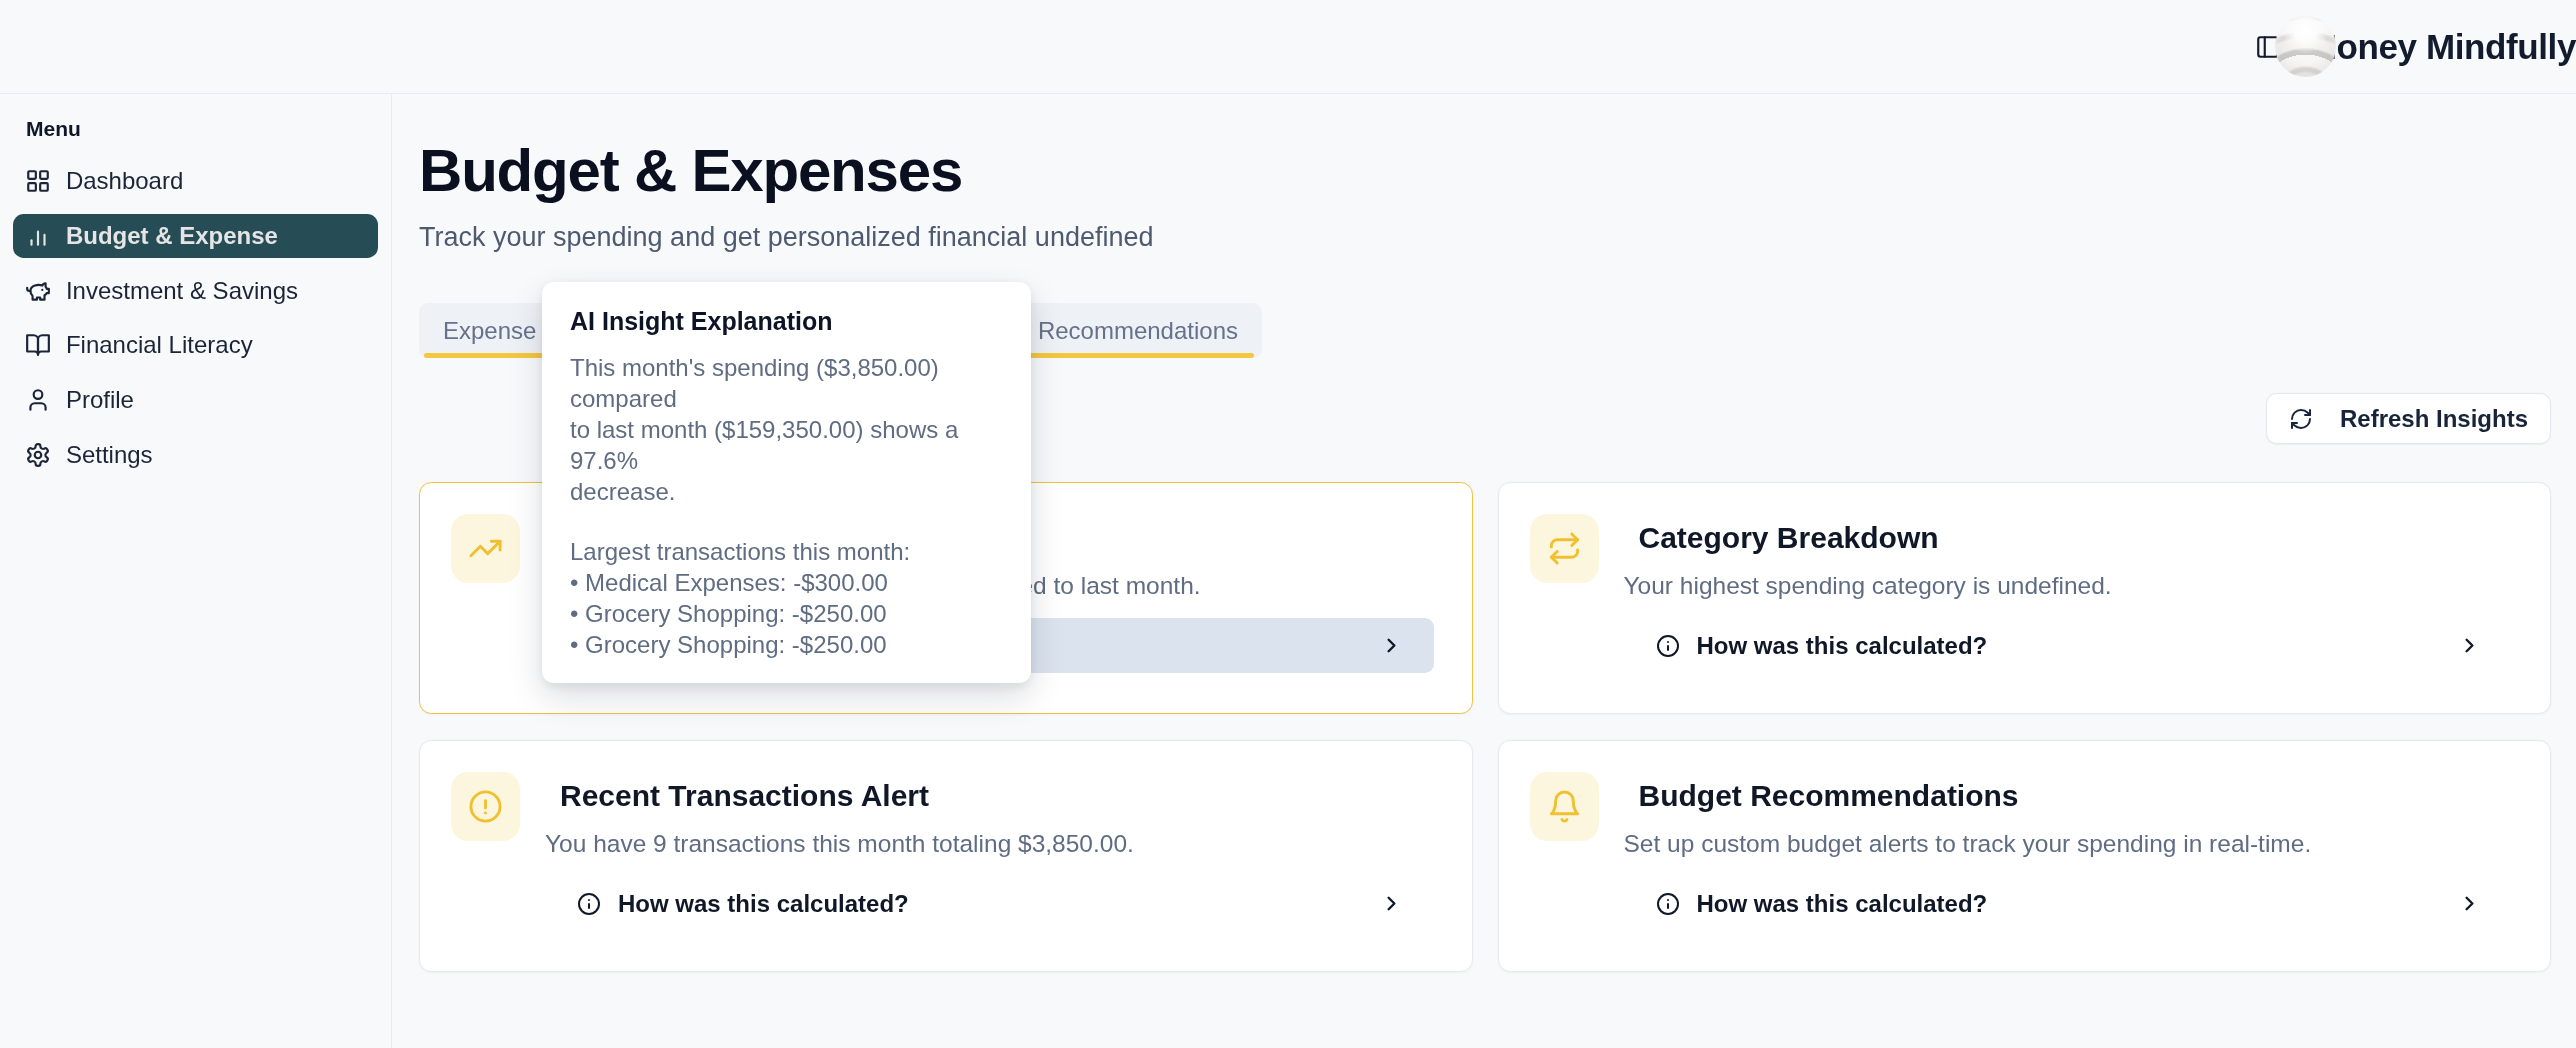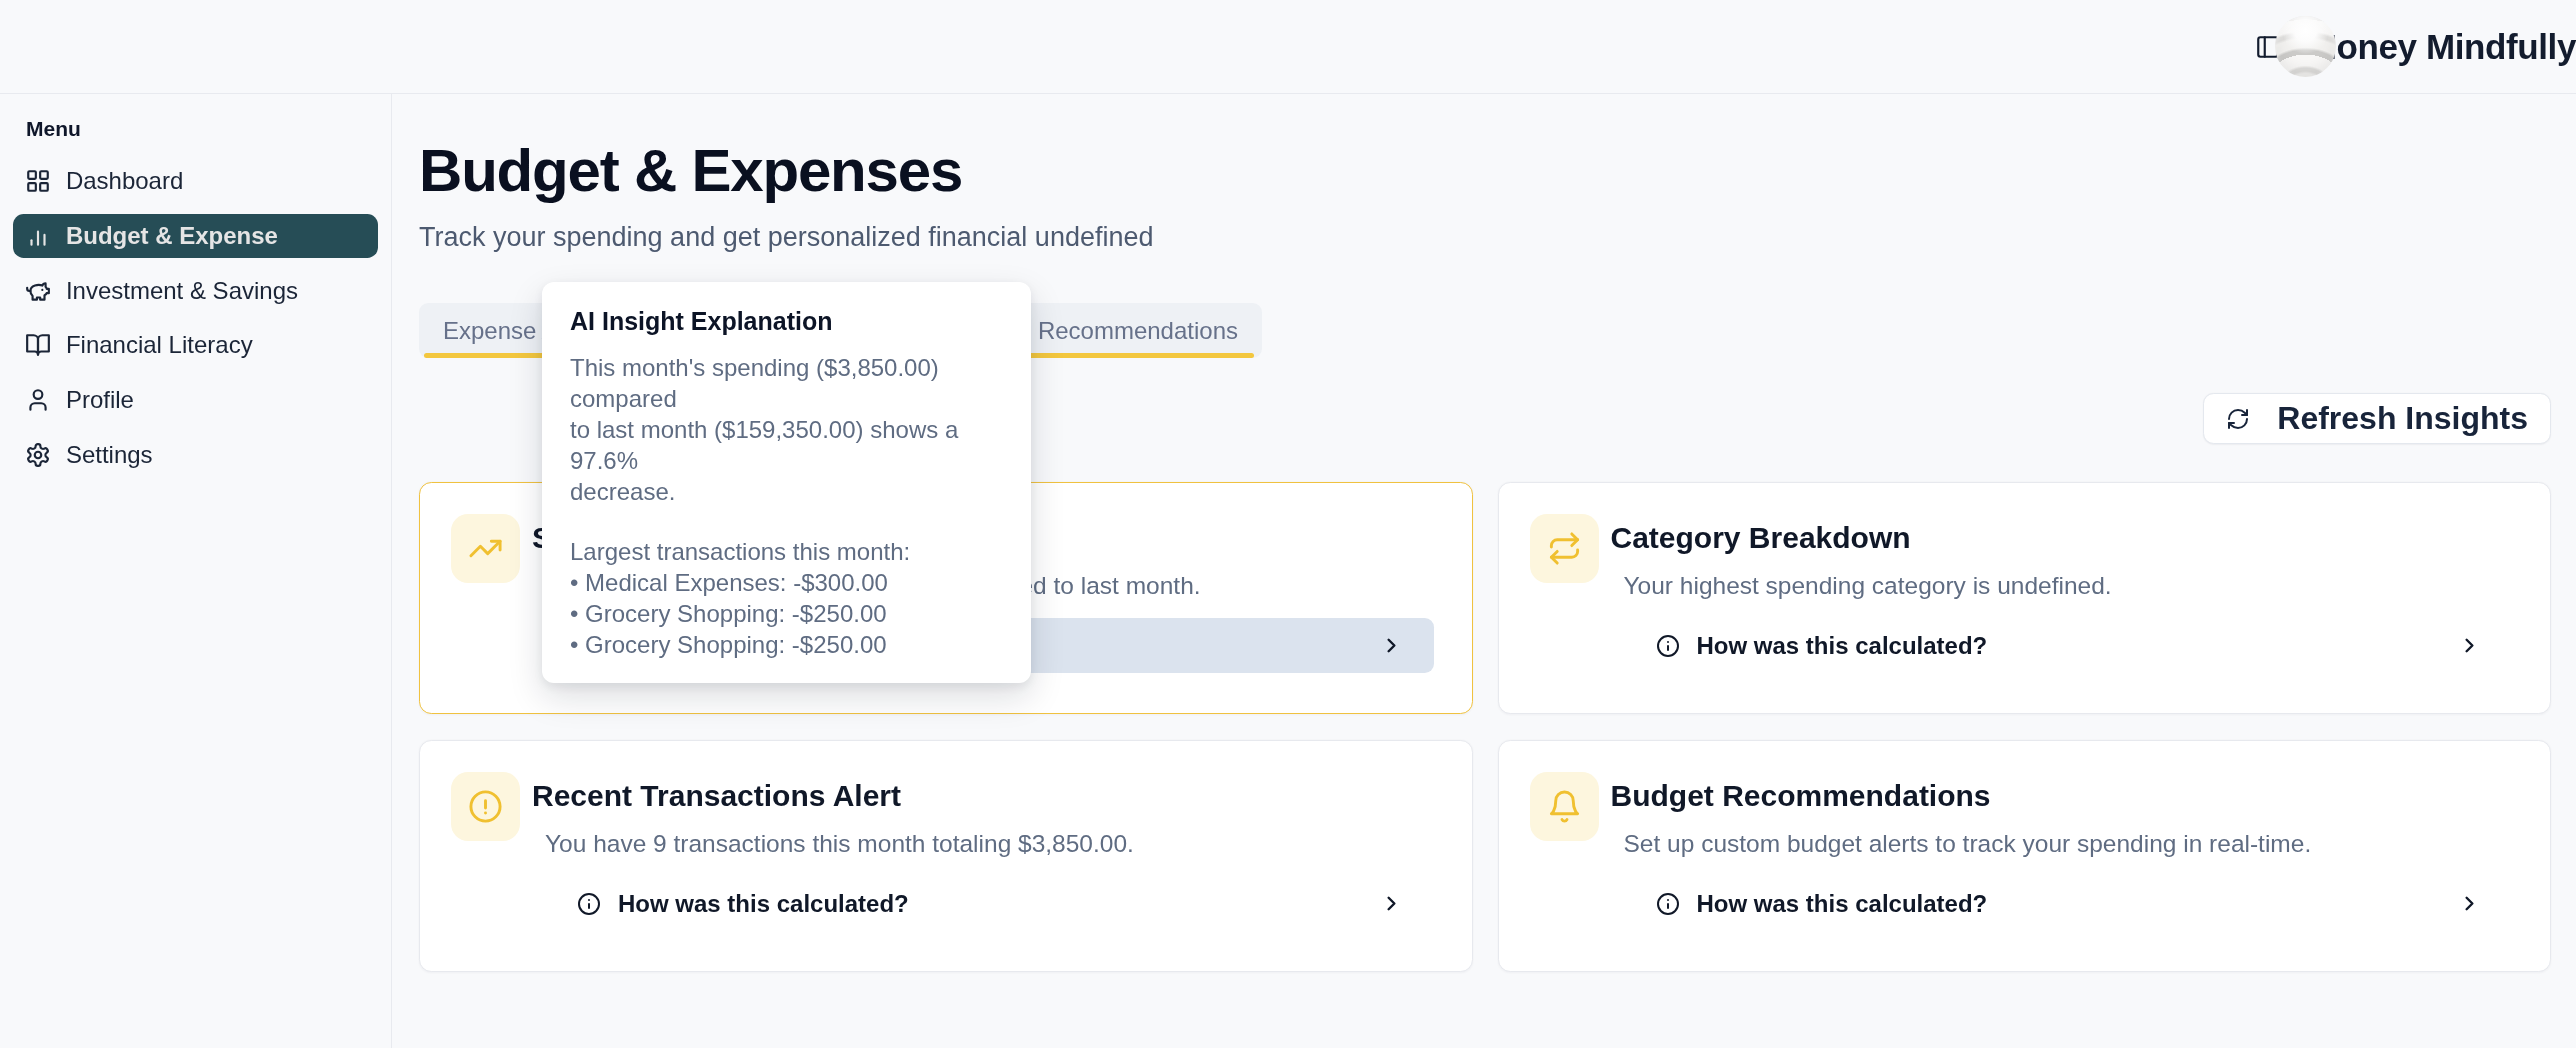--- a/index.html
+++ b/index.html
@@ -46,32 +46,32 @@
     display:flex; justify-content:space-between; align-items:center;
     padding:0 24px 0 24px; font-size:24px; color:#66718a;
   }
   .tabbar::after { content:""; position:absolute; left:4.6px; right:7.7px; bottom:0; height:5.4px; border-radius:3.1px; background:#f3c73e; }
   .tab { cursor:pointer; white-space:nowrap; }
 
   .toolbar { margin-top:35px; display:flex; justify-content:flex-end; }
   .refresh-btn {
     height:51px; display:flex; align-items:center; gap:27px; padding:0 22px;
     background:#ffffff; border:0.8px solid #e4e8ee; border-radius:10.7px;
-    font-family:"Liberation Sans", sans-serif; font-size:32px; font-weight:bold; color:#18243a;
+    font-family:"Liberation Sans", sans-serif; font-size:24px; font-weight:bold; color:#18243a;
     box-shadow:0 0.8px 1.5px rgba(16,24,40,0.05); cursor:pointer;
   }
   .refresh-btn svg { width:24px; height:24px; }
 
   
   .cards { margin-top:38px; display:grid; grid-template-columns:1fr 1fr; gap:26px 25px; }
   .card { position:relative; height:232px; background:#ffffff; border:0.8px solid #e7e9ee; border-radius:12.3px; box-shadow:0 0.8px 2.3px rgba(16,24,40,0.04); }
   .card.accent { border:1.5px solid #f0c240; }
   .icon-box { position:absolute; left:31px; top:31px; width:69px; height:69px; border-radius:17px; background:#fdf6de; display:flex; align-items:center; justify-content:center; color:#f0c030; }
   .icon-box svg { width:35px; height:35px; }
-  .card-title { position:absolute; left:112px; top:38px; font-size:30px; font-weight:bold; color:#101828; white-space:nowrap; }
+  .card-title { position:absolute; left:140px; top:38px; font-size:30px; font-weight:bold; color:#101828; white-space:nowrap; }
   .card-desc { position:absolute; left:125px; top:89px; font-size:24.5px; color:#5f6c82; white-space:nowrap; }
   .card-row {
     position:absolute; left:125px; right:38px; top:135px; height:55px; border-radius:9.2px;
     display:flex; align-items:center; padding:0 31px 0 32px; cursor:pointer; color:#101828;
   }
   .card-row.highlight { background:#dbe3ee; }
   .card-row .info-ic svg { width:24px; height:24px; }
   .row-label { font-size:24px; font-weight:bold; margin-left:17px; }
   .row-chevron { margin-left:auto; }
   .row-chevron svg { width:23px; height:23px; }

